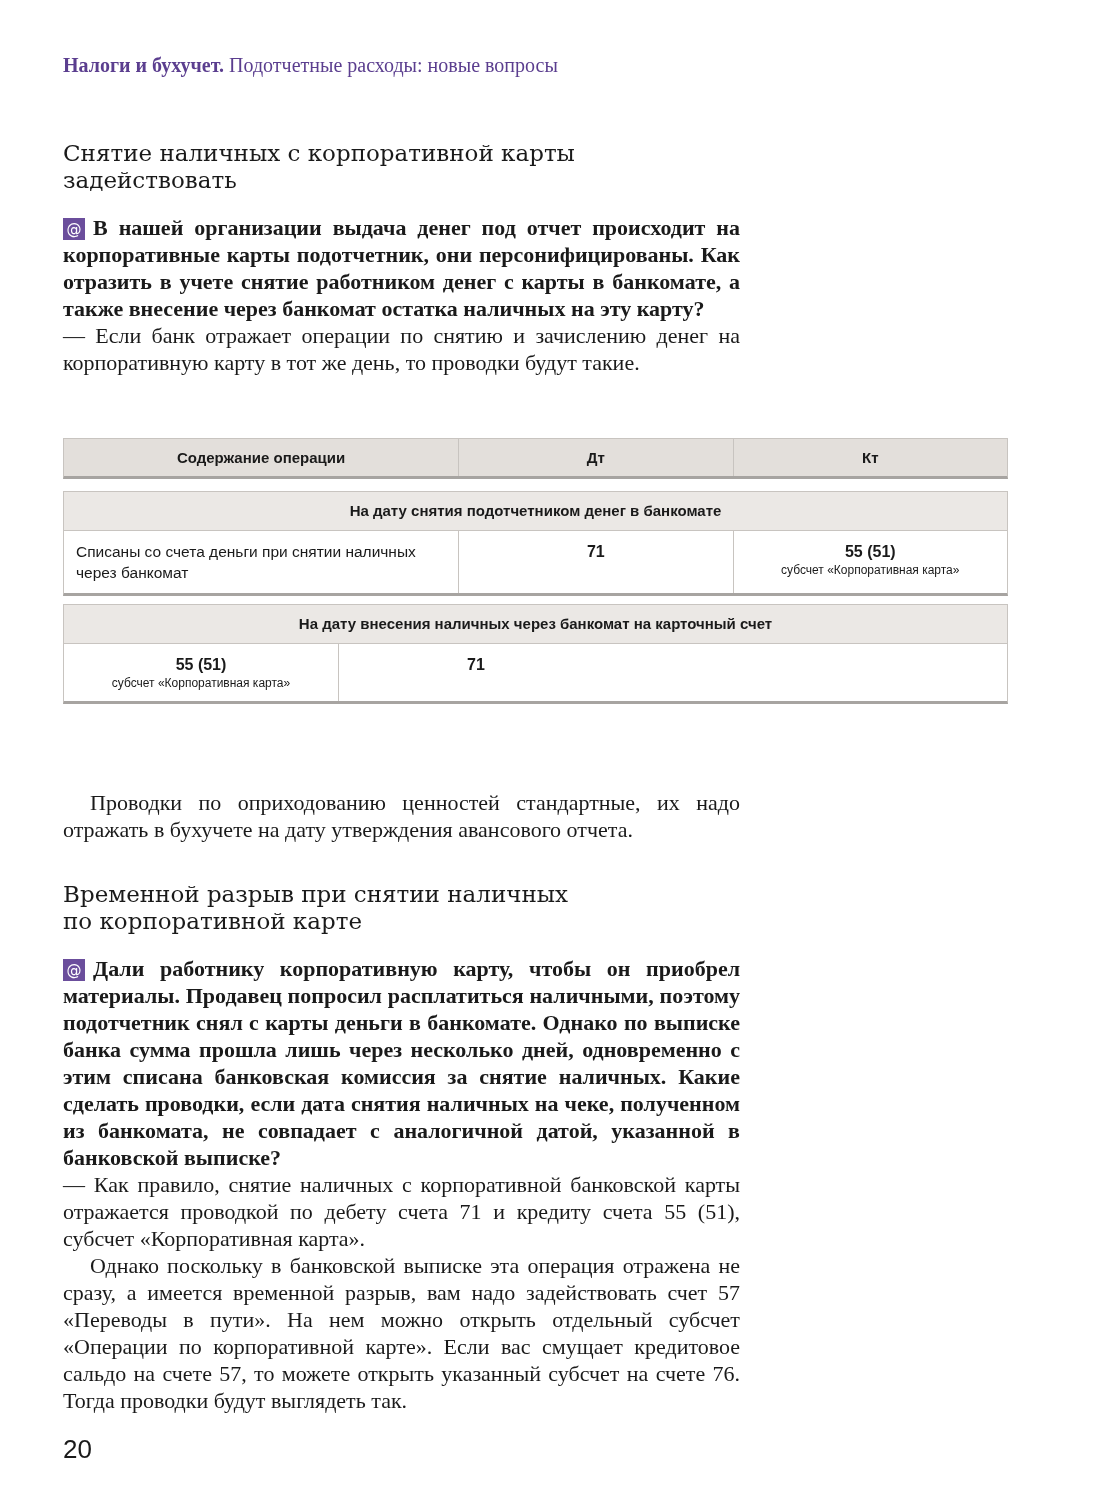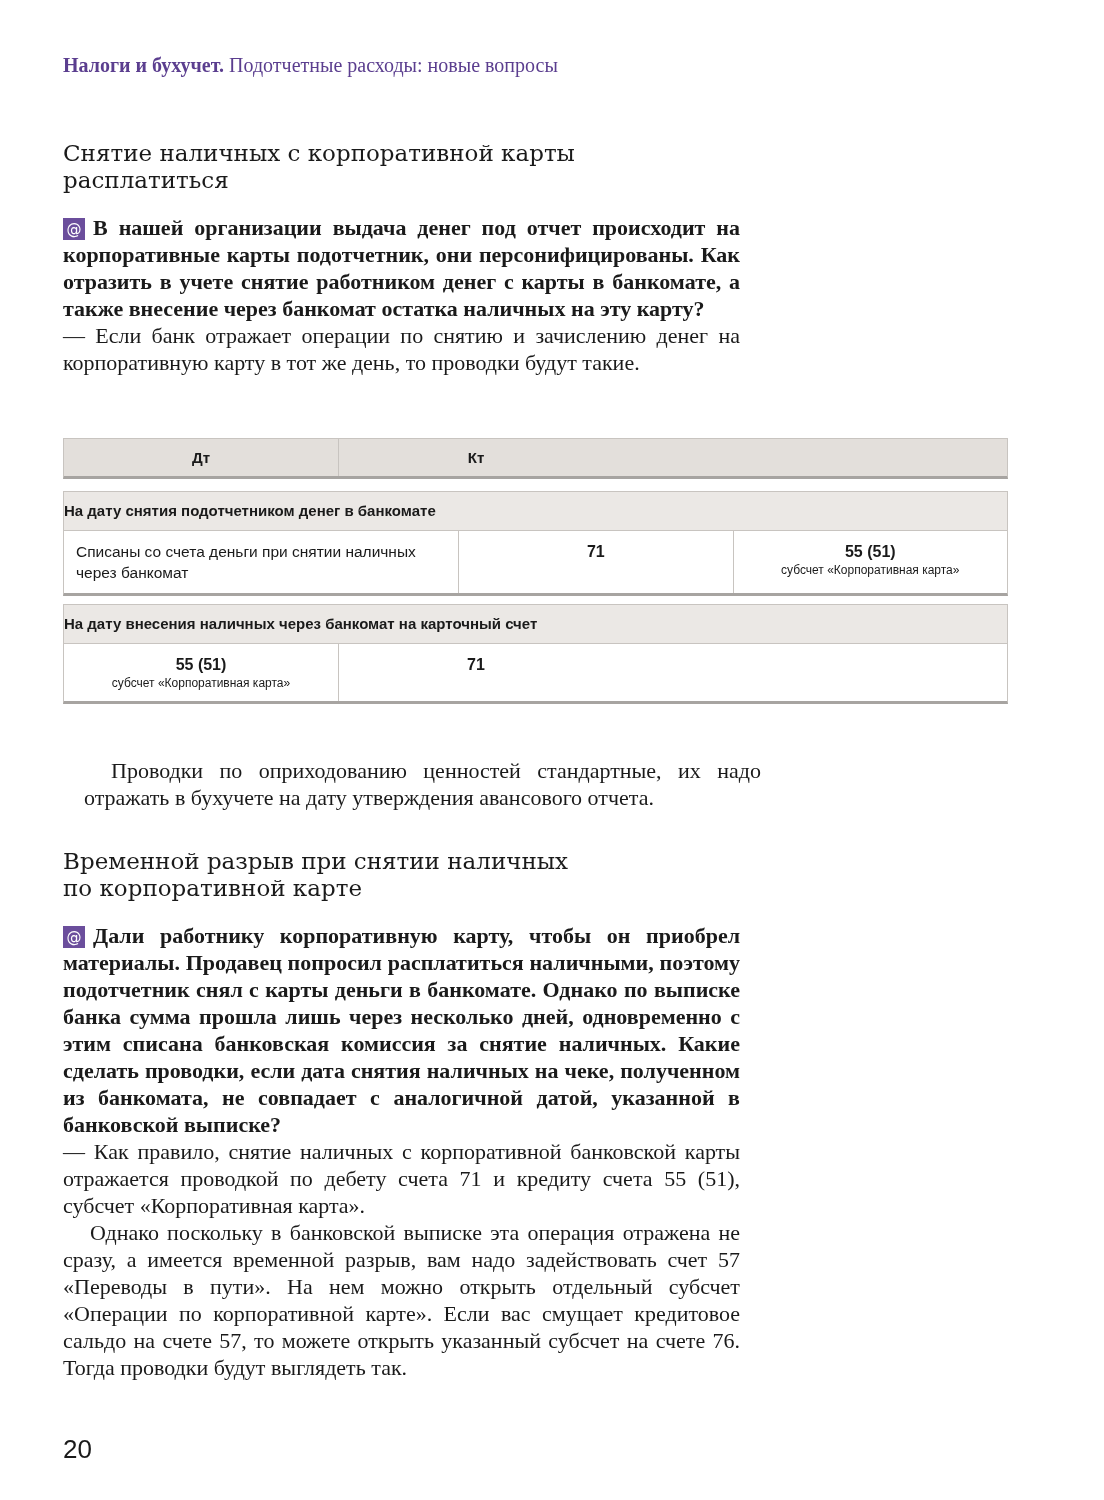--- a/index.html
+++ b/index.html
@@ -18,48 +18,49 @@
   .at-icon { display: inline-block; width: 22px; height: 22px; background: #6b4e9c; color: #fff;
              font-family: "DejaVu Sans", sans-serif; font-size: 15px; line-height: 22px; text-align: center;
              vertical-align: 1px; margin-right: 8px; text-indent: 0; font-weight: normal; }
   .tbl-box { position: absolute; left: 63px; width: 945px; border: 1px solid #c8c4c0;
              border-bottom: 3px solid #a7a4a1; box-sizing: border-box; font-family: "Liberation Sans", sans-serif; }
   .row { display: flex; }
   .cell { box-sizing: border-box; border-right: 1px solid #c8c4c0; }
   .cell:last-child { border-right: none; }
   .c1 { width: 396px; } .c2 { width: 275px; } .c3 { width: 274px; }
   .hdr { background: #e3dfdb; font-weight: bold; font-size: 15px; text-align: center; height: 37px; line-height: 37px; }
-  .sub { background: #ebe8e5; font-weight: bold; font-size: 15px; text-align: left; height: 38px; line-height: 38px;
+  .sub { background: #ebe8e5; font-weight: bold; font-size: 15px; text-align: center; height: 38px; line-height: 38px;
          border-bottom: 1px solid #c8c4c0; }
   .body-cell { font-size: 15.5px; line-height: 21px; padding: 10px 12px; }
   .num { text-align: center; font-weight: bold; font-size: 16px; }
   .small { display: block; font-weight: normal; font-size: 12px; line-height: 16px; }
   .page-num { position: absolute; left: 63px; top: 1434px; font-family: Liberation Sans, sans-serif; font-size: 26px; }
 </style>
 </head>
 <body>
 
 <div class="running-head">
   <b>Налоги и бухучет.</b>
   <span>Подотчетные расходы: новые вопросы</span>
 </div>
 
 <div class="col" style="top:140px;">
   <h2>
     <span>Снятие наличных с корпоративной карты</span><br>
-    <span>расплатиться</span>
+    <span>задействовать</span>
   </h2>
   <p class="q" style="margin-top:20px;">
     <span class="at-icon">@</span><span>В нашей организации выдача денег под отчет происходит на корпоративные карты подотчетник, они персонифицированы. Как отразить в учете снятие работником денег с карты в банкомате, а также внесение через банкомат остатка наличных на эту карту?</span>
   </p>
   <p class="a">— Если банк отражает операции по снятию и зачислению денег на корпоративную карту в тот же день, то проводки будут такие.</p>
 </div>
 
 <div class="tbl-box" style="top:438px;">
   <div class="row hdr">
+    <div class="cell c1">Содержание операции</div>
     <div class="cell c2">Дт</div>
     <div class="cell c3">Кт</div>
   </div>
 </div>
 
 <div class="tbl-box" style="top:491px;">
   <div class="sub">На дату снятия подотчетником денег в банкомате</div>
   <div class="row">
     <div class="cell c1 body-cell">Списаны со счета деньги при снятии наличных через банкомат</div>
     <div class="cell c2 body-cell num">
@@ -78,25 +79,25 @@
     <div class="cell c2 body-cell num">
       <span>55 (51)</span>
       <span class="small">субсчет «Корпоративная карта»</span>
     </div>
     <div class="cell c3 body-cell num">
       <span>71</span>
     </div>
   </div>
 </div>
 
-<div class="col" style="top:757px;margin-left:21px;">
+<div class="col" style="top:789px;">
   <p class="a indent">Проводки по оприходованию ценностей стандартные, их надо отражать в бухучете на дату утверждения авансового отчета.</p>
 </div>
 
-<div class="col" style="top:848px;">
+<div class="col" style="top:881px;">
   <h2>
     <span>Временной разрыв при снятии наличных</span><br>
     <span>по корпоративной карте</span>
   </h2>
   <p class="q" style="margin-top:20px;">
     <span class="at-icon">@</span><span>Дали работнику корпоративную карту, чтобы он приобрел материалы. Продавец попросил расплатиться наличными, поэтому подотчетник снял с карты деньги в банкомате. Однако по выписке банка сумма прошла лишь через несколько дней, одновременно с этим списана банковская комиссия за снятие наличных. Какие сделать проводки, если дата снятия наличных на чеке, полученном из банкомата, не совпадает с аналогичной датой, указанной в банковской выписке?</span>
   </p>
   <p class="a">— Как правило, снятие наличных с корпоративной банковской карты отражается проводкой по дебету счета 71 и кредиту счета 55 (51), субсчет «Корпоративная карта».</p>
   <p class="a indent">Однако поскольку в банковской выписке эта операция отражена не сразу, а имеется временной разрыв, вам надо задействовать счет 57 «Переводы в пути». На нем можно открыть отдельный субсчет «Операции по корпоративной карте». Если вас смущает кредитовое сальдо на счете 57, то можете открыть указанный субсчет на счете 76. Тогда проводки будут выглядеть так.</p>
 </div>

